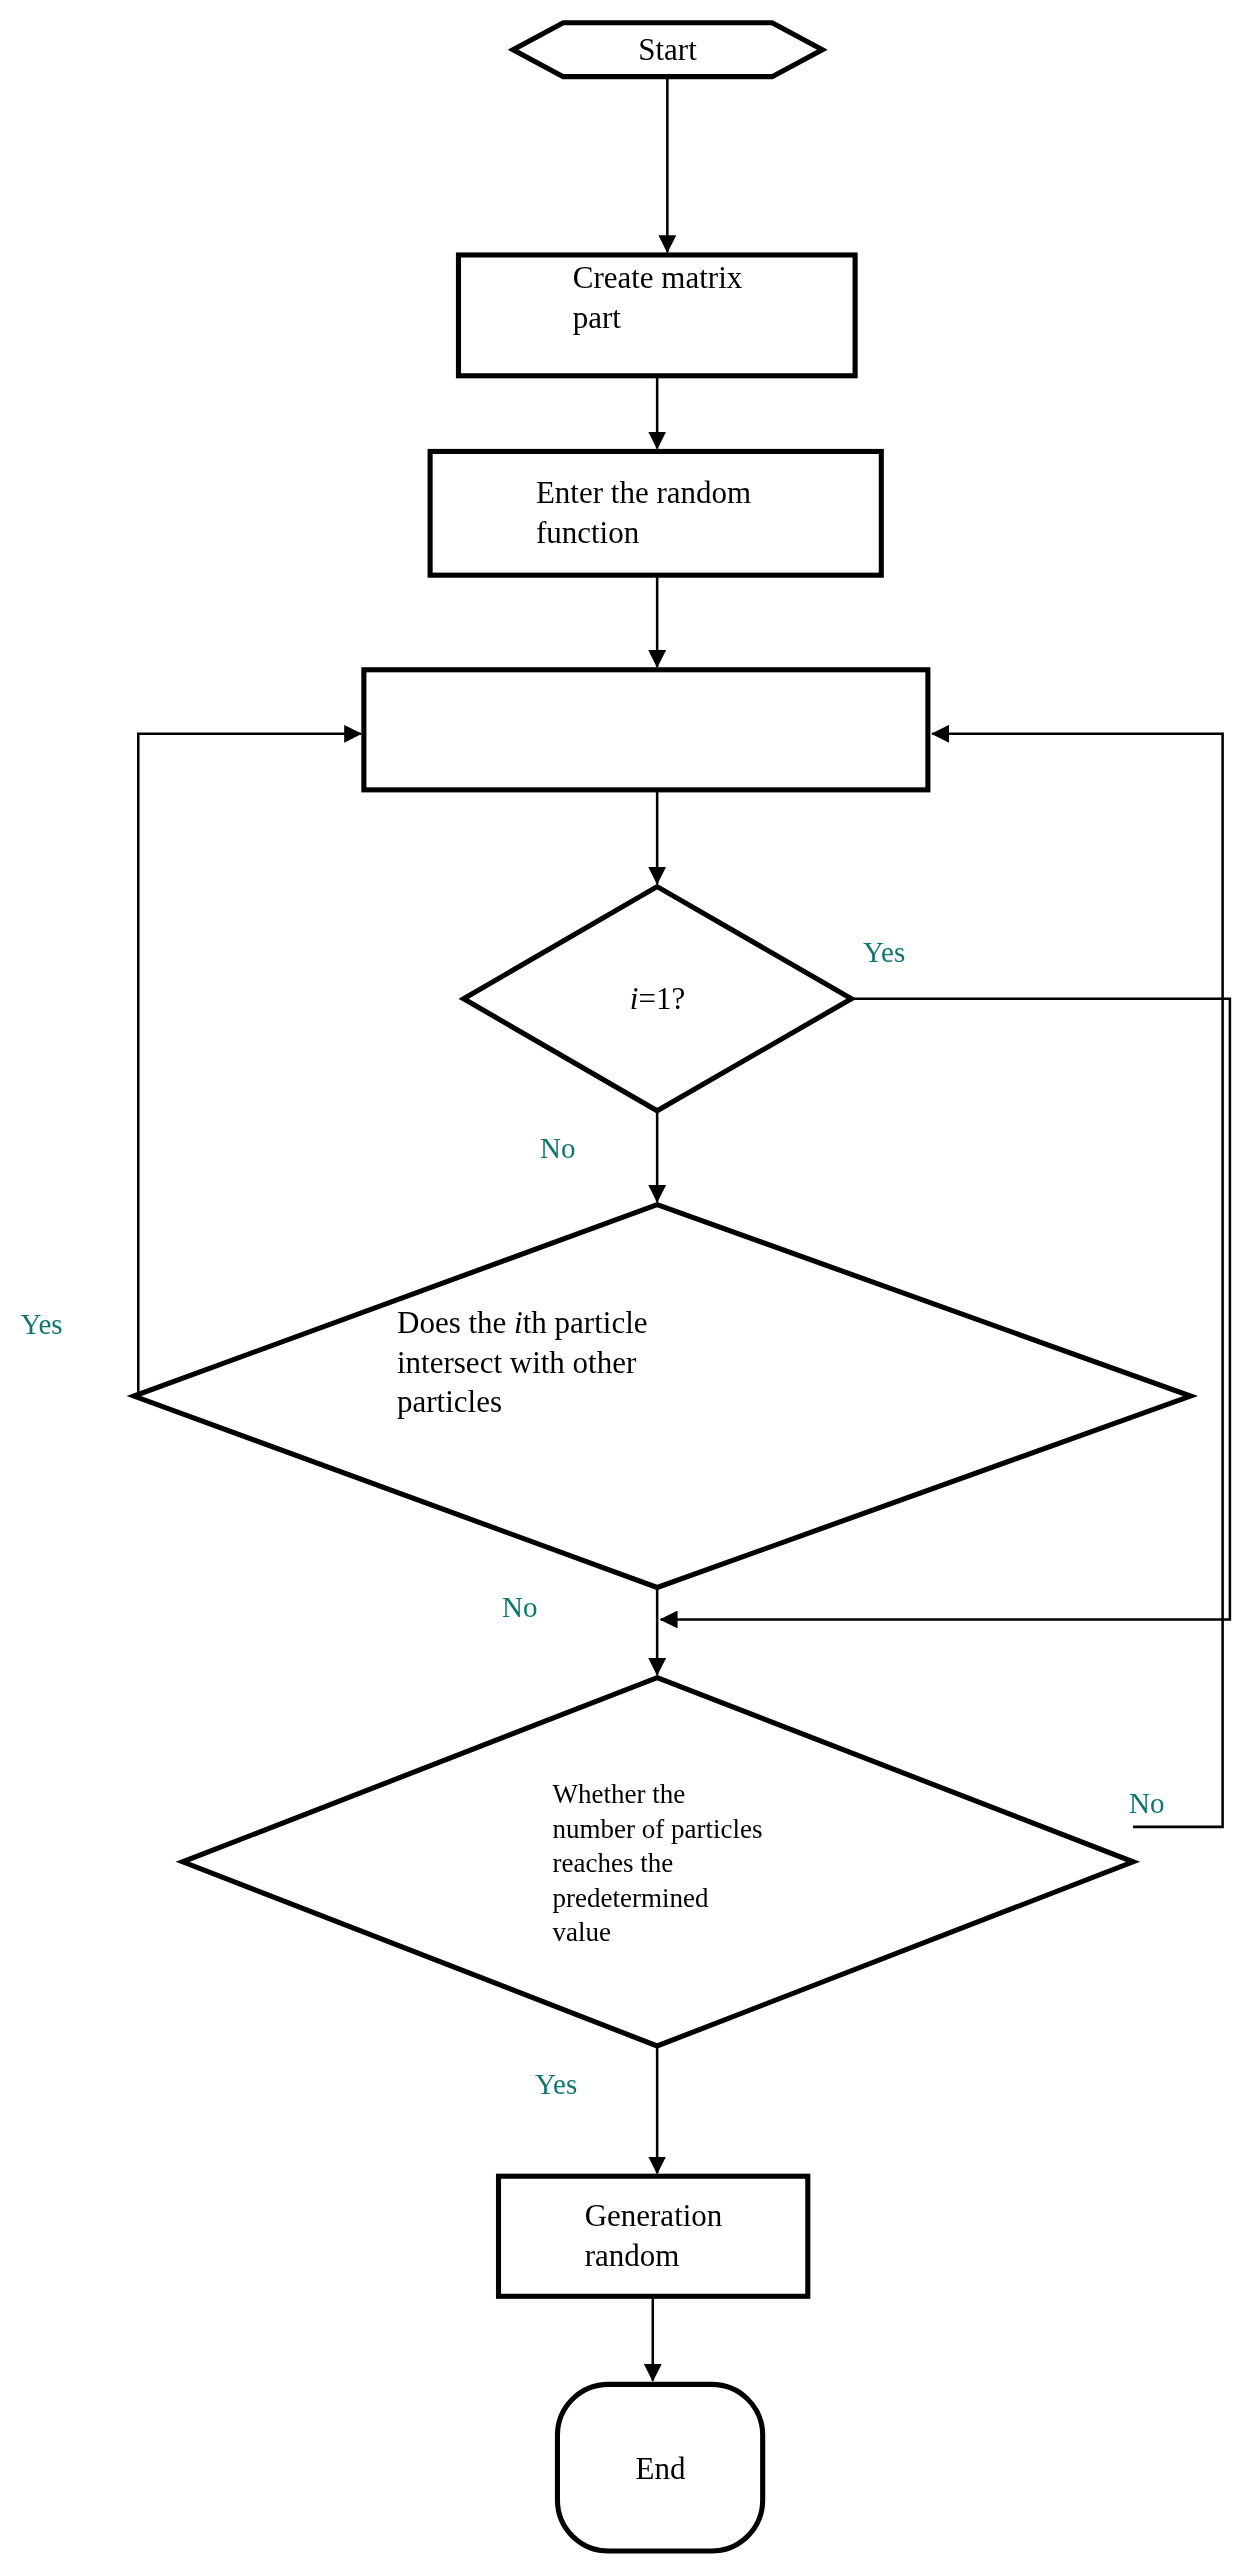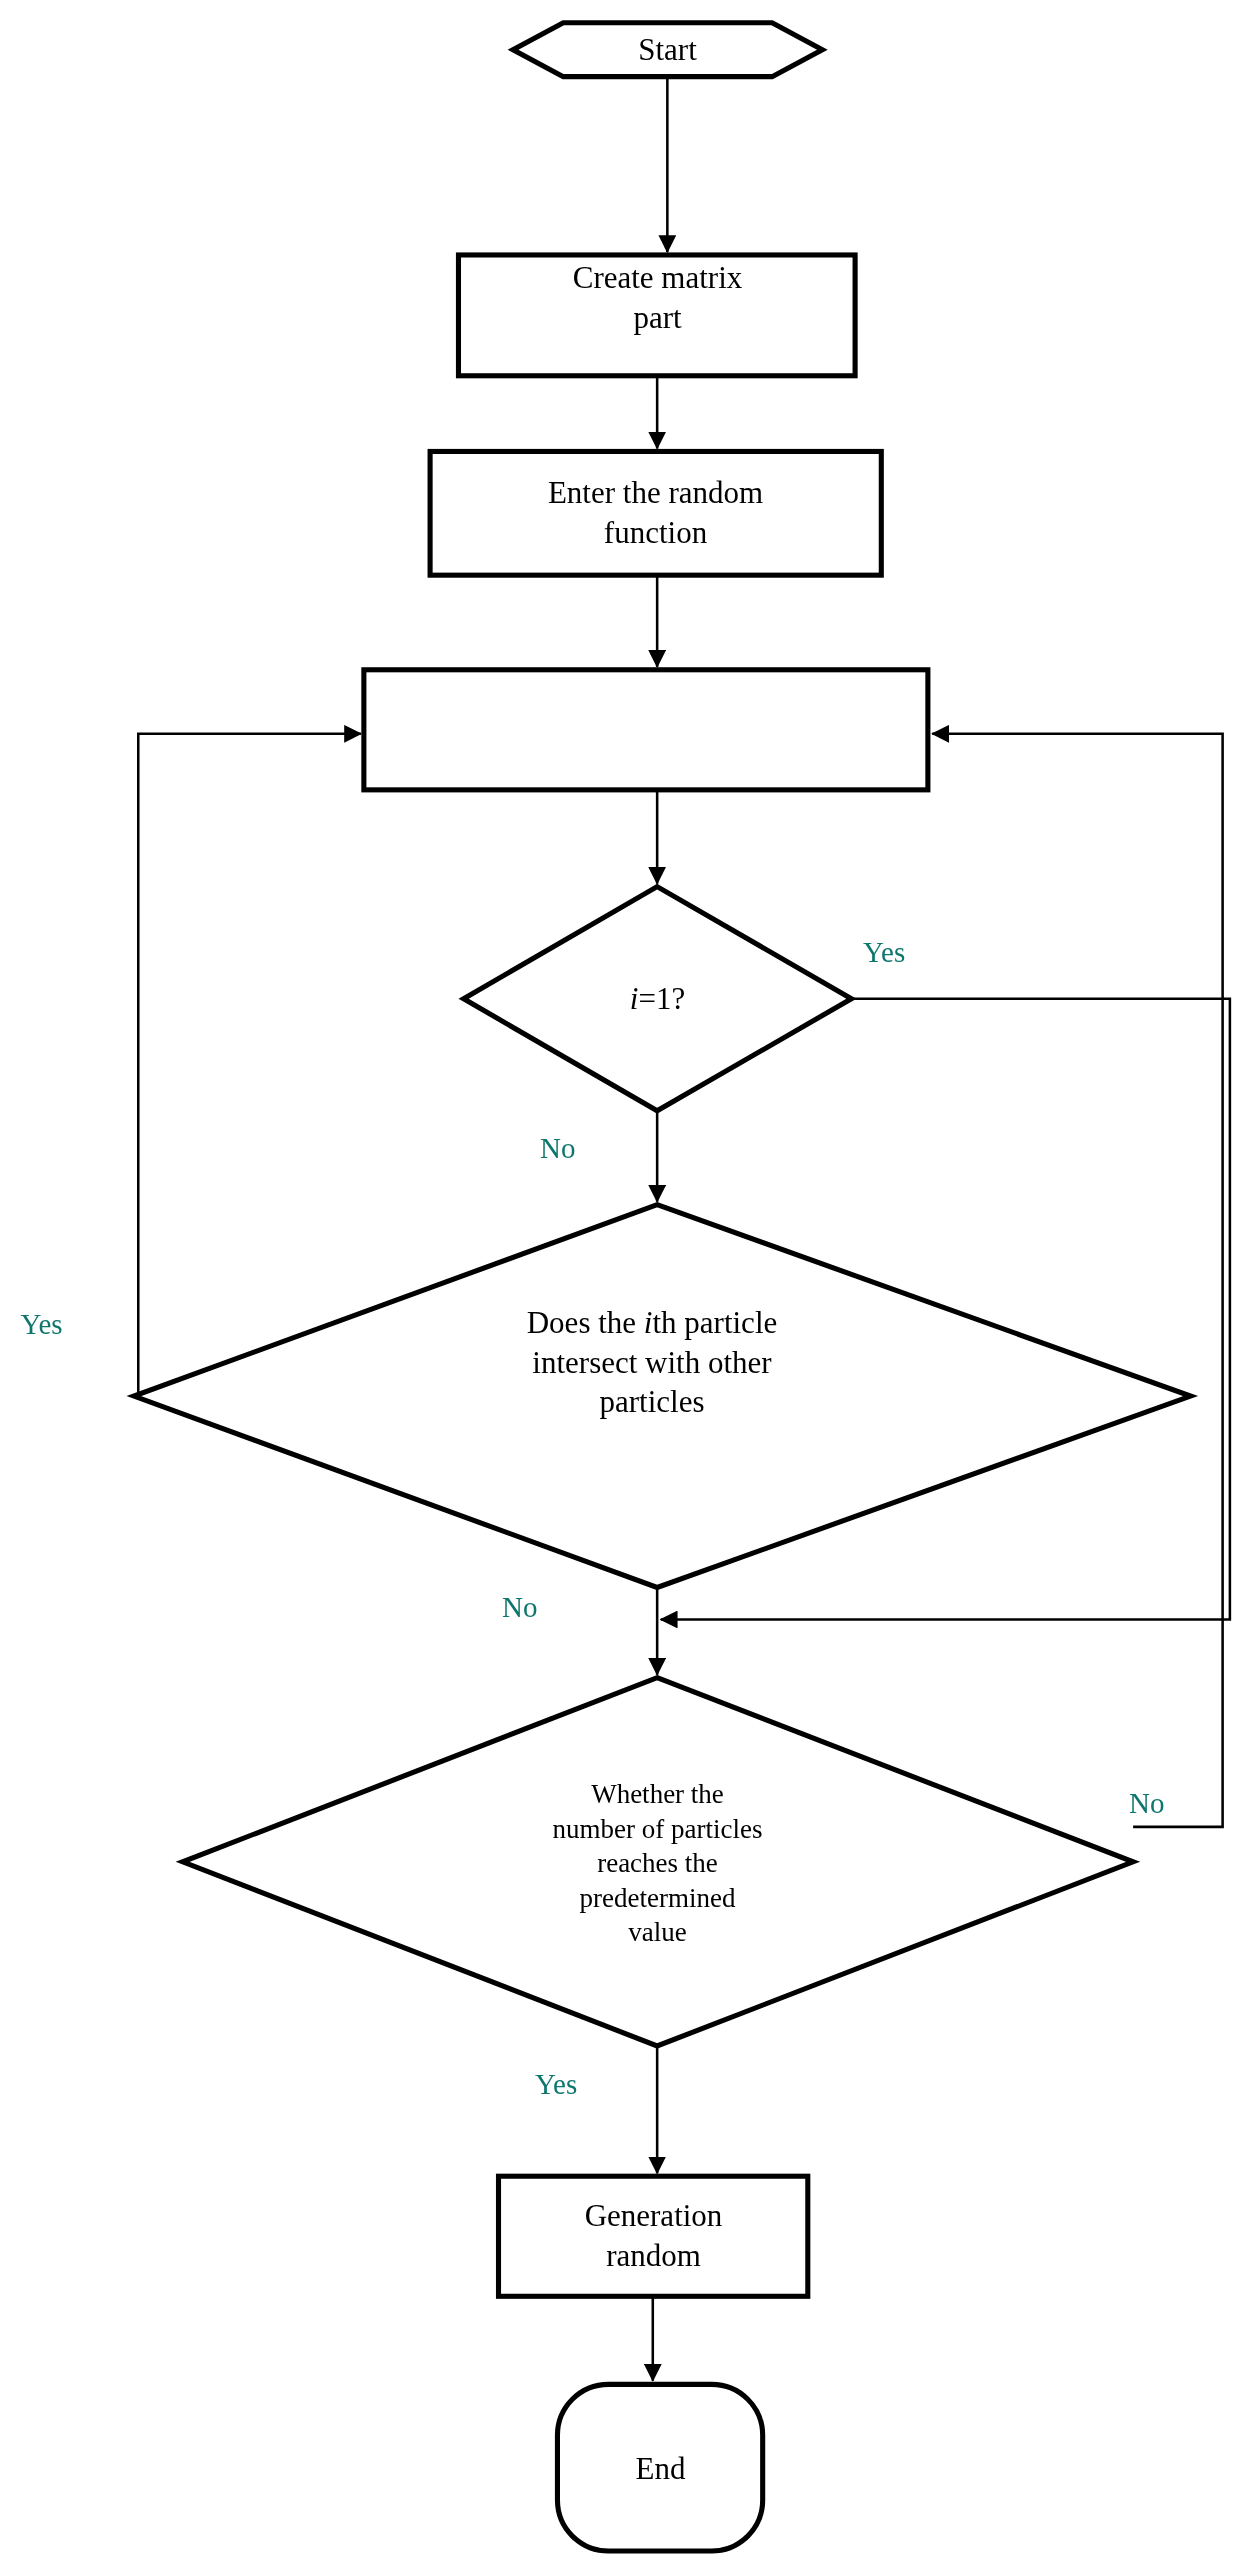--- a/index.html
+++ b/index.html
@@ -10,21 +10,21 @@
     background:#ffffff;
     font-family:"Liberation Serif", serif;
     overflow:hidden;
   }
   #flow-svg{position:absolute;left:0;top:0;width:1259px;height:2576px;}
   .node-label{
     position:absolute;
     display:flex;
     align-items:center;
     justify-content:center;
-    text-align:center;
+    text-align:left;
     color:#000000;
     line-height:1.28;
     white-space:pre-line;
     pointer-events:none;
     font-family:"Liberation Serif", serif;
   }
   .edge-label{
     position:absolute;
     color:#0f766e;
     font-size:29px;
@@ -91,21 +91,21 @@
 
       <rect x="766" y="3276" width="282" height="229" rx="70" ry="70"></rect>
     </g>
   </svg>
 
   <div class="node-label" style="left:513px;top:22.6px;width:309px;height:54px;font-size:31px;">Start</div>
 
   <div class="node-label" style="left:459px;top:237px;width:397px;height:121px;font-size:31px;">Create matrix
 part</div>
 
-  <div class="node-label" style="left:430px;top:451px;width:451px;height:124px;font-size:31px;">Enter the random
+  <div class="node-label" style="left:418px;top:451px;width:451px;height:124px;font-size:31px;">Enter the random
 function</div>
 
 
   <div class="node-label" style="left:512px;top:972px;width:291px;height:54px;font-size:31px;"><span class="it">i</span><span>=1?</span></div>
 
   <div class="node-label" style="left:397px;top:1303px;width:510px;height:189px;font-size:31px;display:block;padding-top:0;"><span>Does the </span><span class="it">i</span><span>th particle
 intersect with other
 particles</span></div>
 
   <div class="node-label" style="left:439px;top:1740px;width:437px;height:247px;font-size:27px;">Whether the

